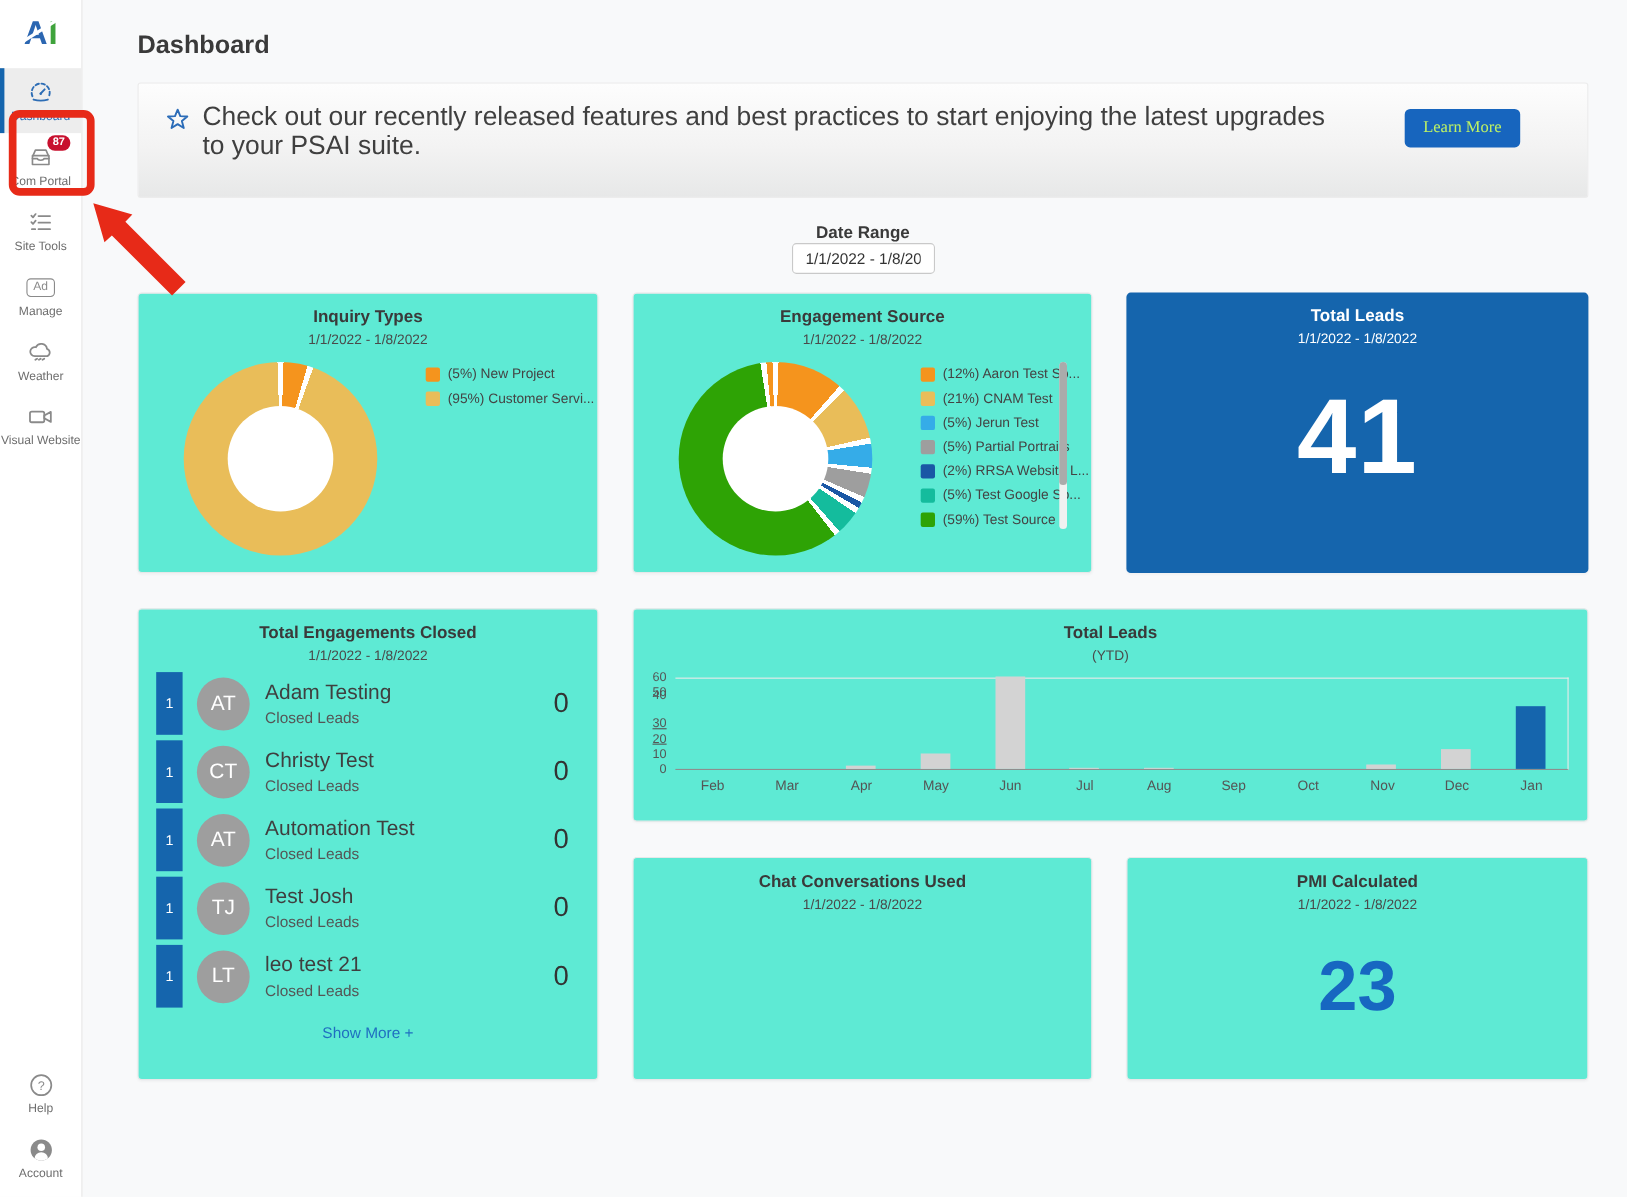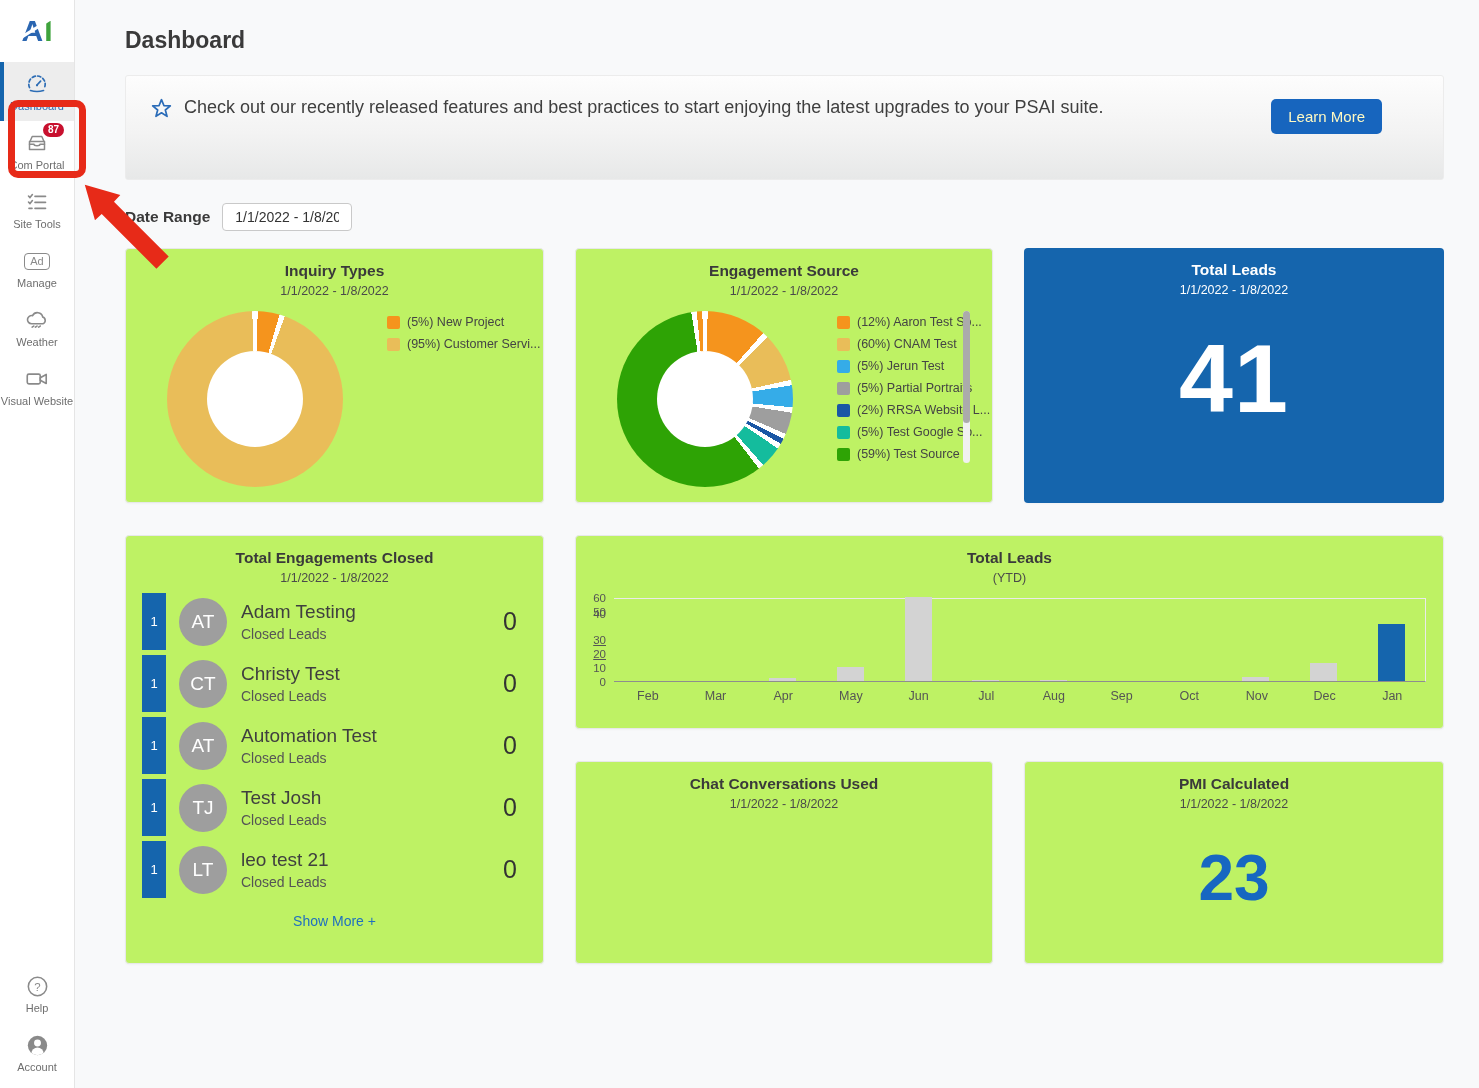--- a/index.html
+++ b/index.html
@@ -36,36 +36,36 @@
     z-index:50; pointer-events:none; }
 
   
   .main { margin-left:76px; padding:0 35px 0 49px; }
   .page-title { font-size:23px; font-weight:600; color:#3A3A3A; padding:27px 0 21px; }
 
   .banner { position:relative; background:linear-gradient(180deg,#FDFDFD 0%,#F3F3F3 55%,#E7E8E8 100%);
     border:1px solid #ECECEC; border-radius:3px; min-height:105px;
     padding:18px 210px 14px 58px; }
   .banner-star { position:absolute; left:24px; top:21px; }
-  .banner-line1 { font-size:18px; color:#3F3F3F; line-height:26px; max-width:1040px; }
+  .banner-line1 { font-size:24px; color:#3F3F3F; line-height:26px; max-width:1040px; }
   .banner-line2 { font-size:14.5px; color:#4A4A4A; margin-top:7px; }
   .banner-link { color:#1F6FC0; text-decoration:none; cursor:pointer; }
-  .learn-more { position:absolute; right:61px; top:23px; background:#1765BE; color:#fef9c3;
-    font-size:15px; font-family:Liberation Sans, sans-serif; padding:9px 17px;
+  .learn-more { position:absolute; right:61px; top:23px; background:#1765BE; color:#bef264;
+    font-size:15px; font-family:Liberation Serif, serif; padding:9px 17px;
     border:none; border-radius:5px; cursor:pointer; }
 
-  .date-row { display:flex; align-items:center; gap:12px; margin:23px 0 17px; }
+  .date-row { display:flex; align-items:center; margin:23px 0 17px;flex-direction:column; }
   .date-label { font-weight:bold; font-size:15.5px; color:#3A3A3A; }
   .date-input { border:1px solid #C9C9C9; border-radius:4px; padding:5px 12px;
     font-size:14px; color:#333; background:#fff; width:130px;
     font-family:"Liberation Sans",sans-serif; }
 
   .grid { display:grid; grid-template-columns:419px 418px 420px;
     grid-template-rows:255px 194px 203px; gap:32px 31px; }
-  .card { background:#bef264; border:1px solid #E7E8E9; border-radius:4px;
+  .card { background:#5eead4; border:1px solid #E7E8E9; border-radius:4px;
     position:relative; box-shadow:0 1px 2px rgba(0,0,0,0.03); }
   .card-header { text-align:center; padding-top:13px; }
   .card-title { font-size:15.5px; font-weight:bold; color:#3A3A3A; }
   .card-sub { font-size:12.5px; color:#4A4A4A; margin-top:4px; }
 
   
   .donut { position:absolute; left:41px; top:62px; width:176px; height:176px;
     border-radius:50%; cursor:pointer; }
   .donut::after { content:""; position:absolute; left:50%; top:50%; width:96px; height:96px;
     background:#fff; border-radius:50%; transform:translate(-50%,-50%); }
@@ -269,21 +269,21 @@
         <div class="card-sub">1/1/2022 - 1/8/2022</div>
       </div>
       <div class="donut" style="background: conic-gradient(rgb(255, 255, 255) 0%, rgb(255, 255, 255) 0.5%, rgb(245, 148, 29) 0.5%, rgb(245, 148, 29) 11.5%, rgb(255, 255, 255) 11.5%, rgb(255, 255, 255) 12%, rgb(255, 255, 255) 12%, rgb(255, 255, 255) 12.5%, rgb(233, 189, 89) 12.5%, rgb(233, 189, 89) 21.5%, rgb(255, 255, 255) 21.5%, rgb(255, 255, 255) 22%, rgb(255, 255, 255) 22%, rgb(255, 255, 255) 22.5%, rgb(53, 172, 232) 22.5%, rgb(53, 172, 232) 26.5%, rgb(255, 255, 255) 26.5%, rgb(255, 255, 255) 27%, rgb(255, 255, 255) 27%, rgb(255, 255, 255) 27.5%, rgb(158, 158, 158) 27.5%, rgb(158, 158, 158) 31.5%, rgb(255, 255, 255) 31.5%, rgb(255, 255, 255) 32%, rgb(255, 255, 255) 32%, rgb(255, 255, 255) 32.5%, rgb(26, 87, 165) 32.5%, rgb(26, 87, 165) 33.5%, rgb(255, 255, 255) 33.5%, rgb(255, 255, 255) 34%, rgb(255, 255, 255) 34%, rgb(255, 255, 255) 34.5%, rgb(20, 188, 157) 34.5%, rgb(20, 188, 157) 38.5%, rgb(255, 255, 255) 38.5%, rgb(255, 255, 255) 39%, rgb(255, 255, 255) 39%, rgb(255, 255, 255) 39.5%, rgb(46, 163, 5) 39.5%, rgb(46, 163, 5) 97.5%, rgb(255, 255, 255) 97.5%, rgb(255, 255, 255) 98%, rgb(255, 255, 255) 98%, rgb(255, 255, 255) 98.5%, rgb(245, 148, 29) 98.5%, rgb(245, 148, 29) 99.5%, rgb(255, 255, 255) 99.5%, rgb(255, 255, 255) 100%);"></div>
       <div class="legend">
           <div class="legend-item">
             <span class="legend-swatch" style="background: rgb(245, 148, 29);"></span>
             <span class="legend-text">(12%) Aaron Test So...</span>
           </div>
           <div class="legend-item">
             <span class="legend-swatch" style="background: rgb(233, 189, 89);"></span>
-            <span class="legend-text">(60%) CNAM Test</span>
+            <span class="legend-text">(21%) CNAM Test</span>
           </div>
           <div class="legend-item">
             <span class="legend-swatch" style="background: rgb(53, 172, 232);"></span>
             <span class="legend-text">(5%) Jerun Test</span>
           </div>
           <div class="legend-item">
             <span class="legend-swatch" style="background: rgb(158, 158, 158);"></span>
             <span class="legend-text">(5%) Partial Portraits</span>
           </div>
           <div class="legend-item">

